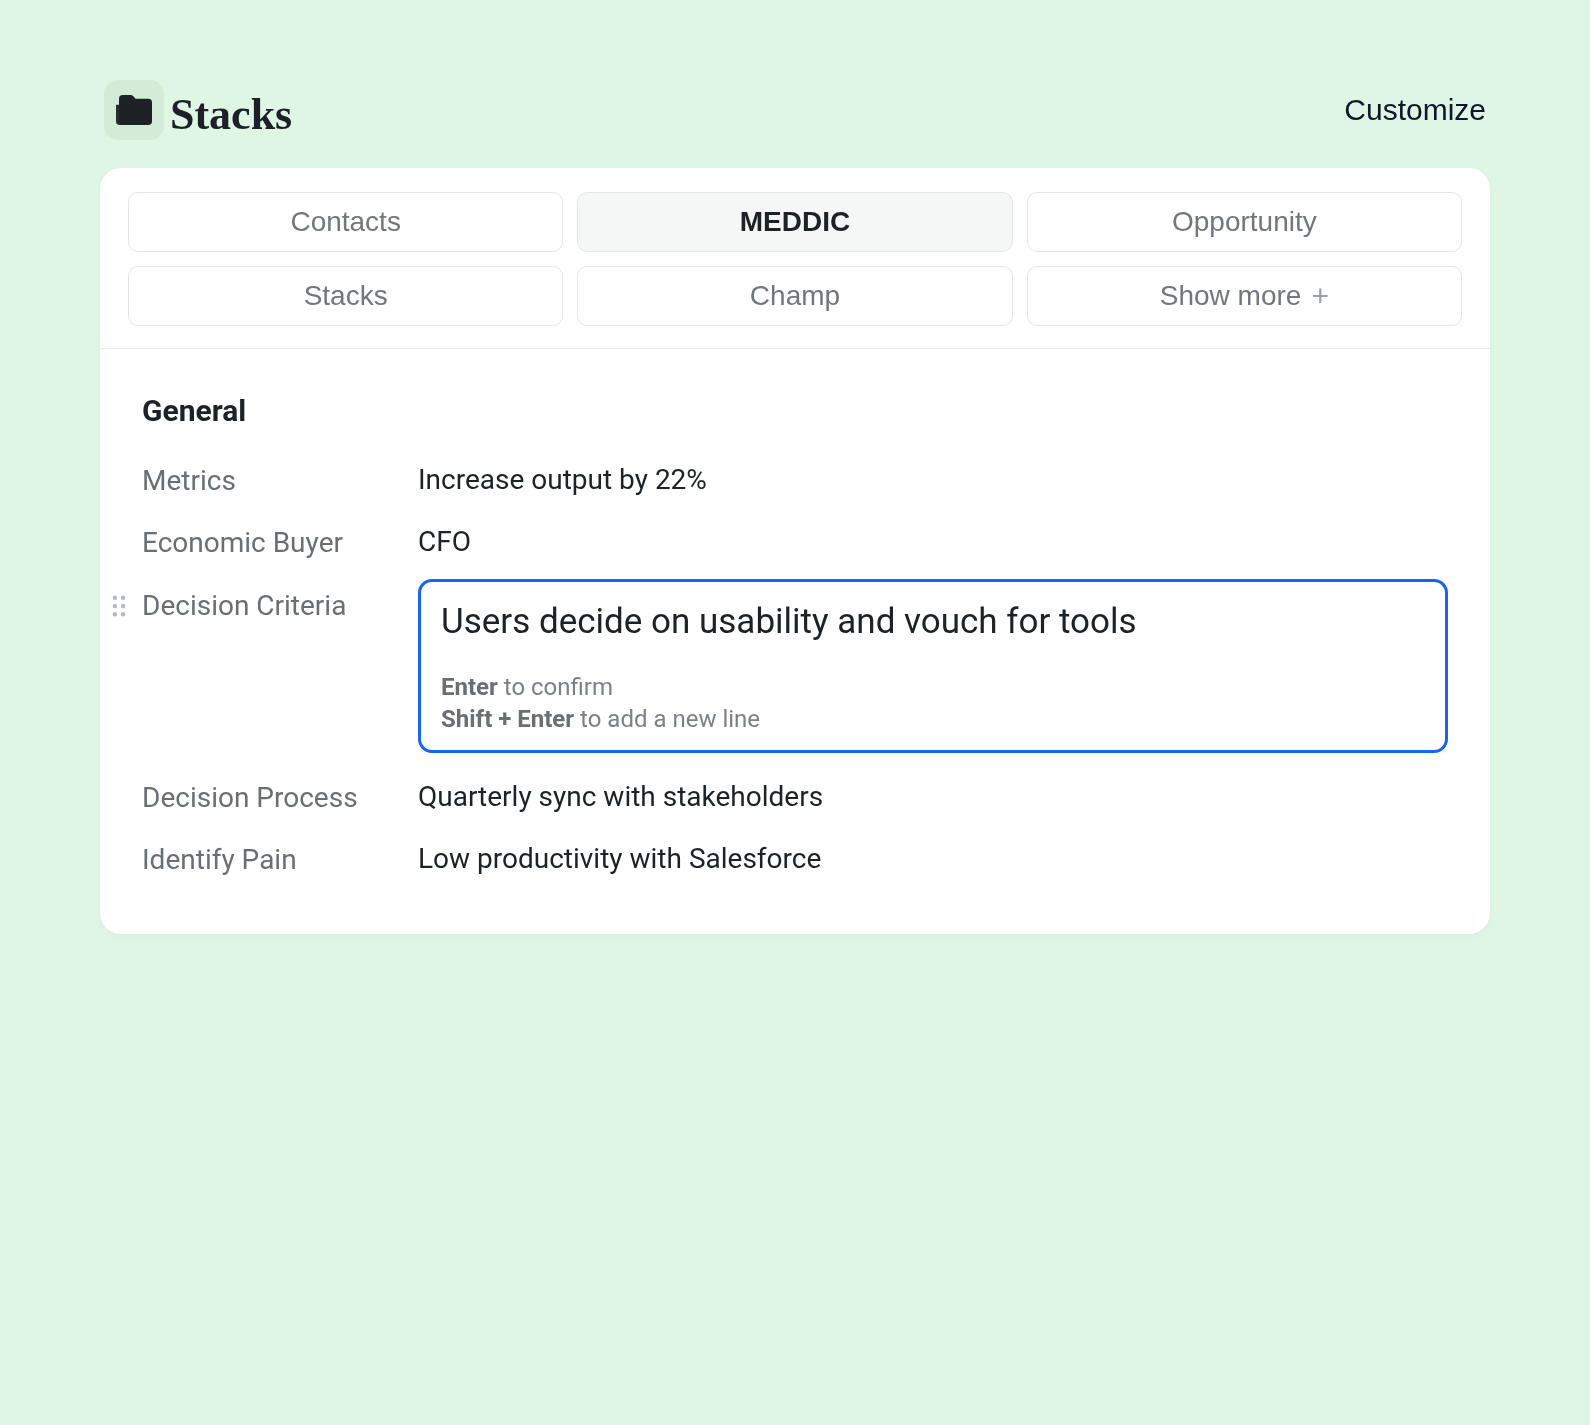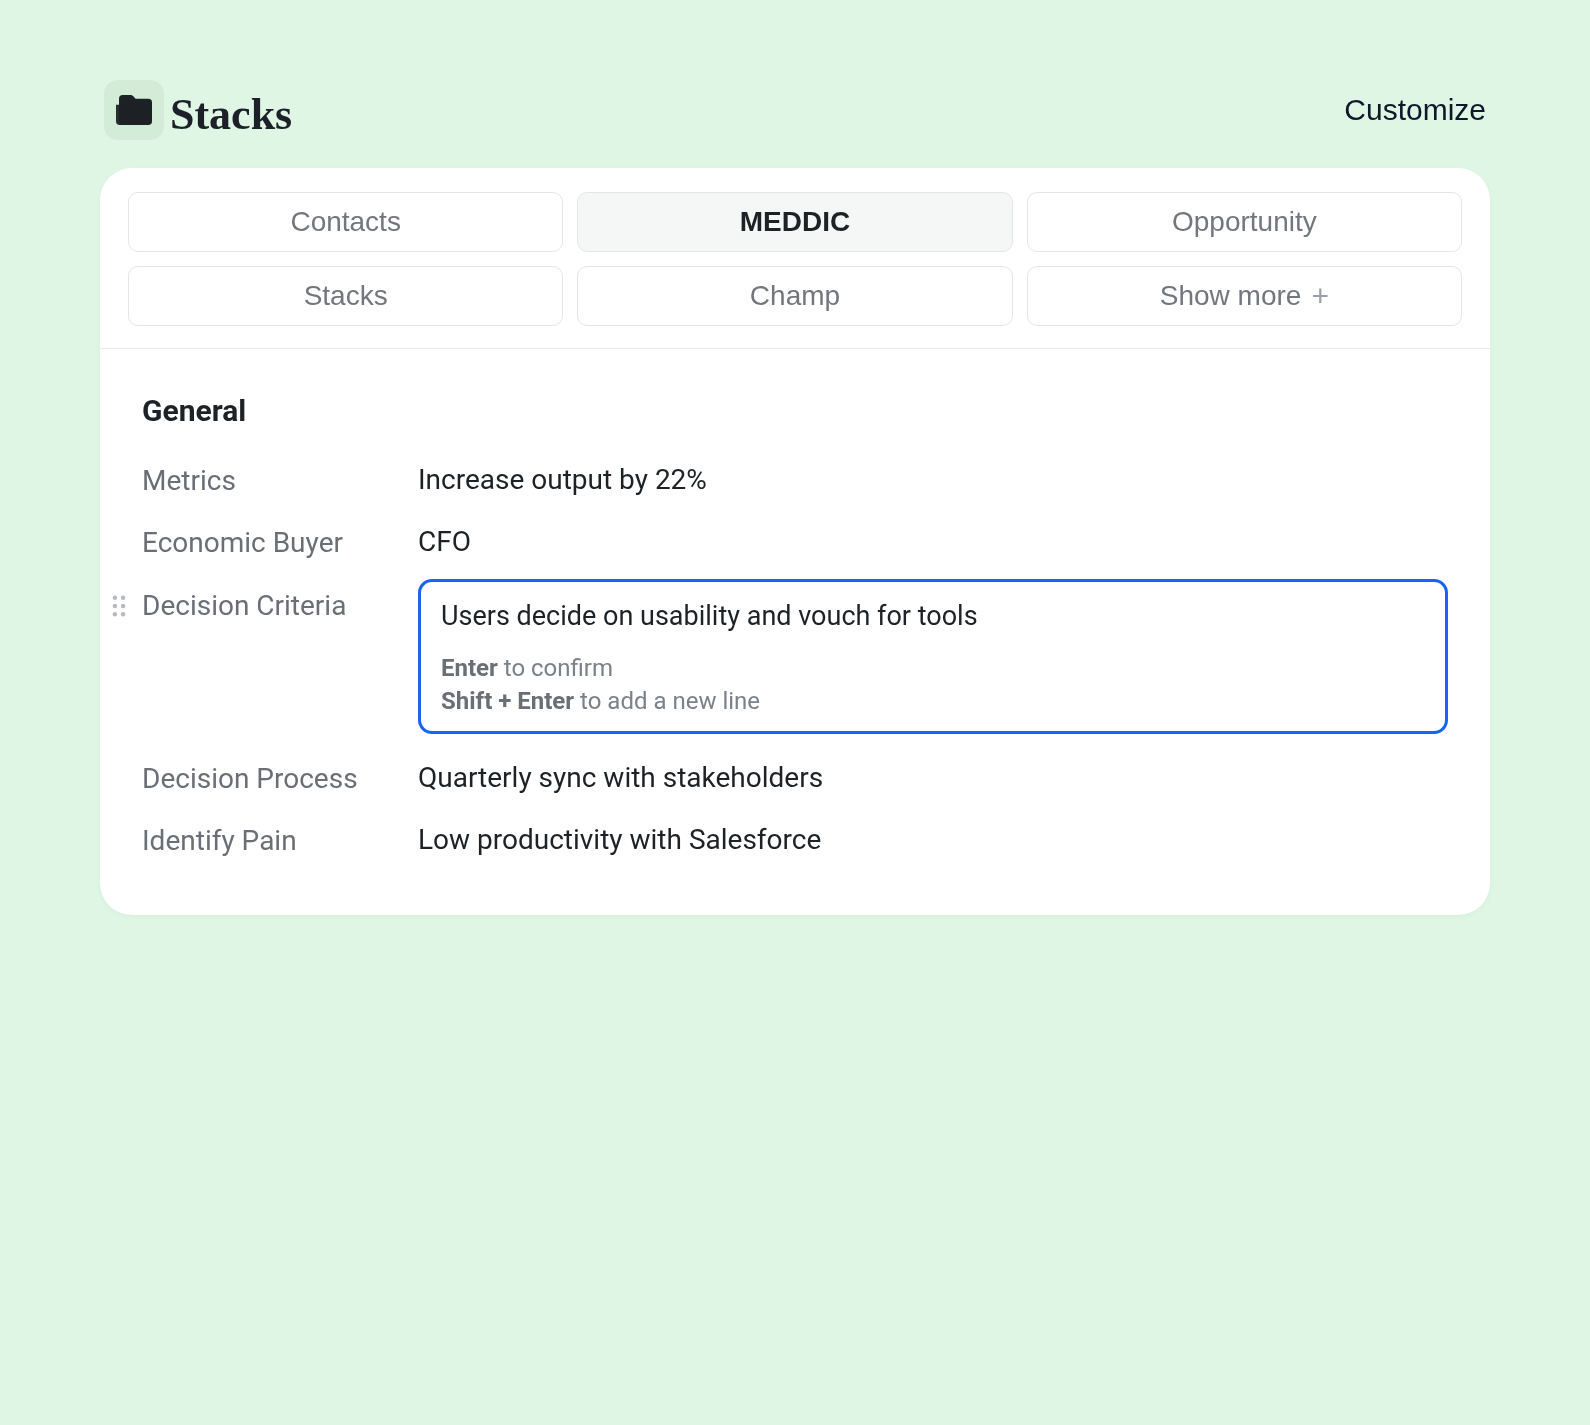--- a/index.html
+++ b/index.html
@@ -40,21 +40,21 @@
   }
   .customize {
     font-size: 30px;
     color: #0f172a;
     background: none;
     border: none;
     cursor: pointer;
   }
   .card {
     background: #ffffff;
-    border-radius: 32px;
+    border-radius: 21px;
     box-shadow: 0 2px 6px rgba(0,0,0,0.03);
     overflow: hidden;
   }
   .tabs {
     padding: 24px 28px 22px 28px;
     border-bottom: 1px solid #e8ebed;
     display: grid;
     grid-template-columns: repeat(3, 1fr);
     gap: 14px;
   }
@@ -115,24 +115,24 @@
     flex: 1;
   }
   .edit-box {
     border: 3px solid #1664ef;
     border-radius: 14px;
     padding: 16px 20px 14px 20px;
     flex: 1;
     margin-top: -8px;
   }
   .edit-text {
-    font-size: 27px;
+    font-size: 35px;
     color: #1d2226;
     line-height: 1.35;
-    margin-bottom: 18px;
+    margin-bottom: 26px;
   }
   .hint {
     font-size: 24px;
     color: #7b8189;
     line-height: 1.35;
   }
   .hint strong { color: #6a6f76; font-weight: 700; }
 </style>
 </head>
 <body>

